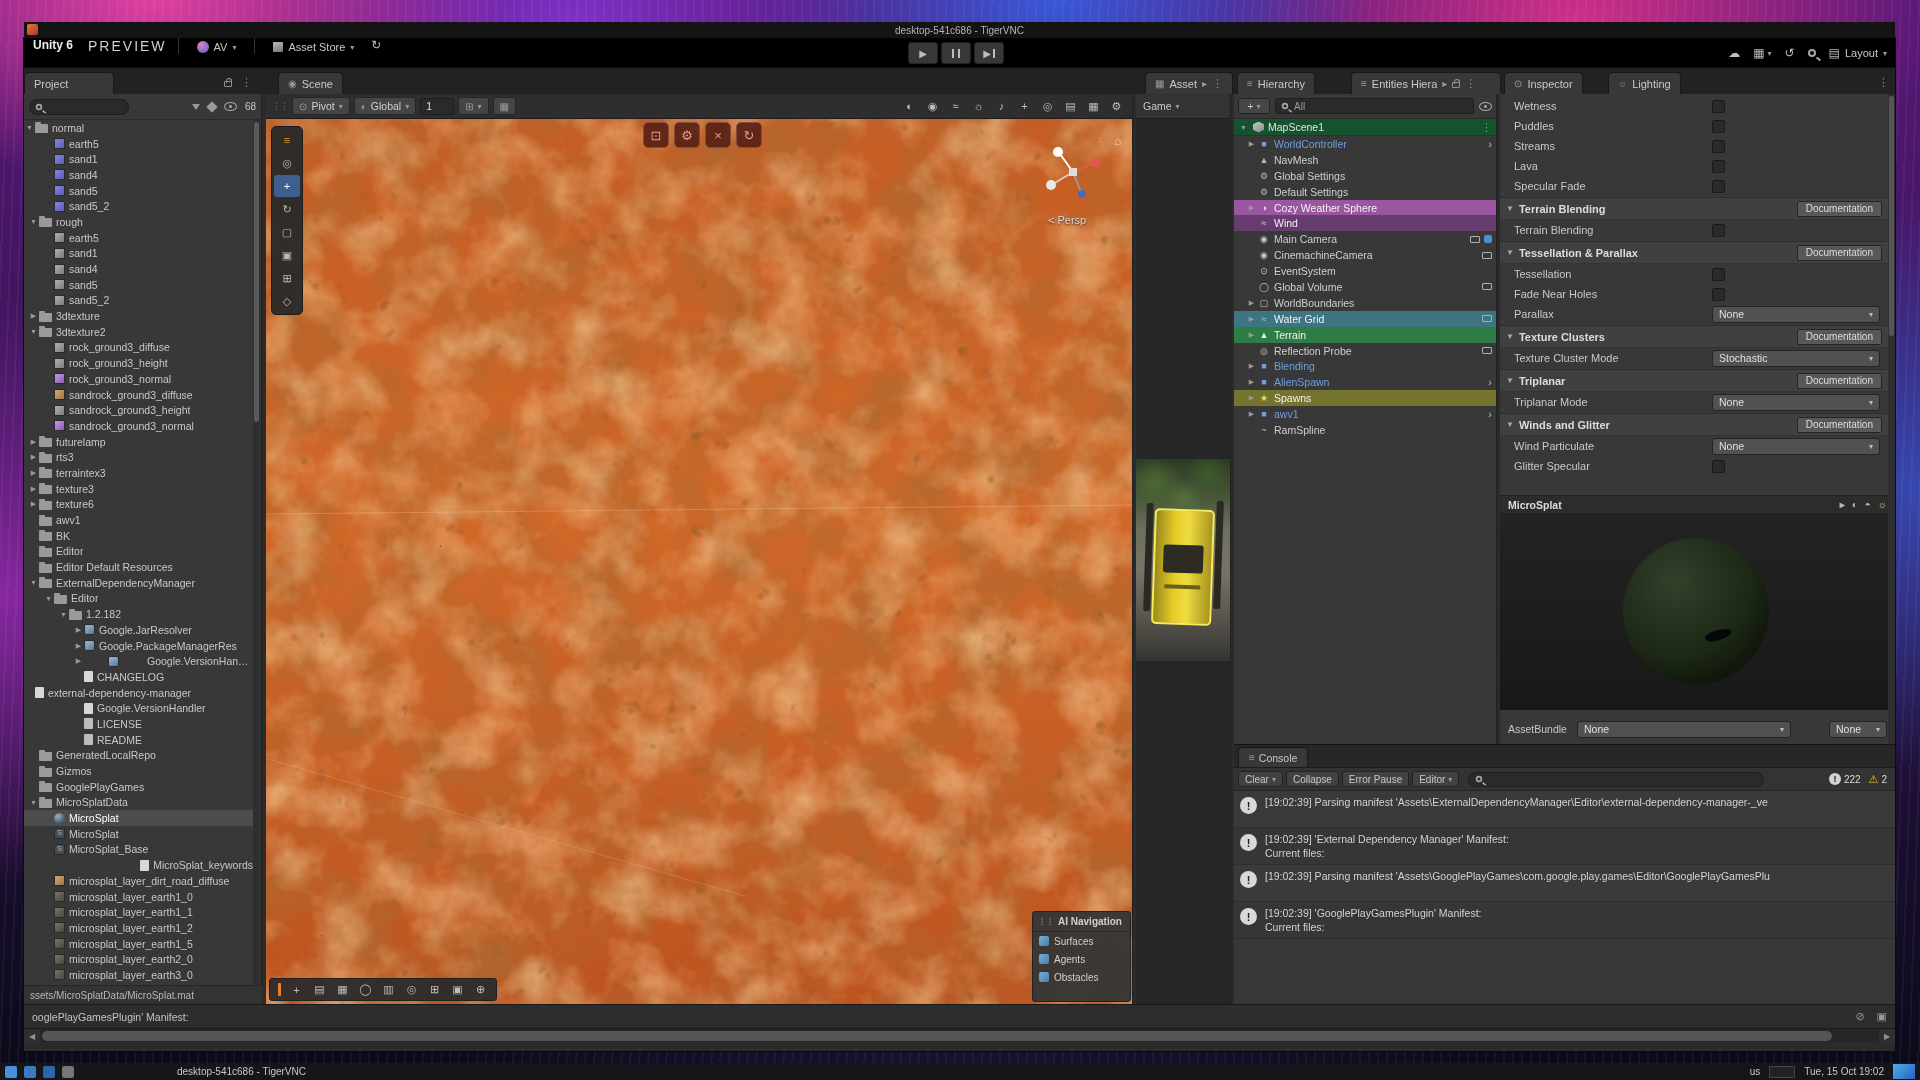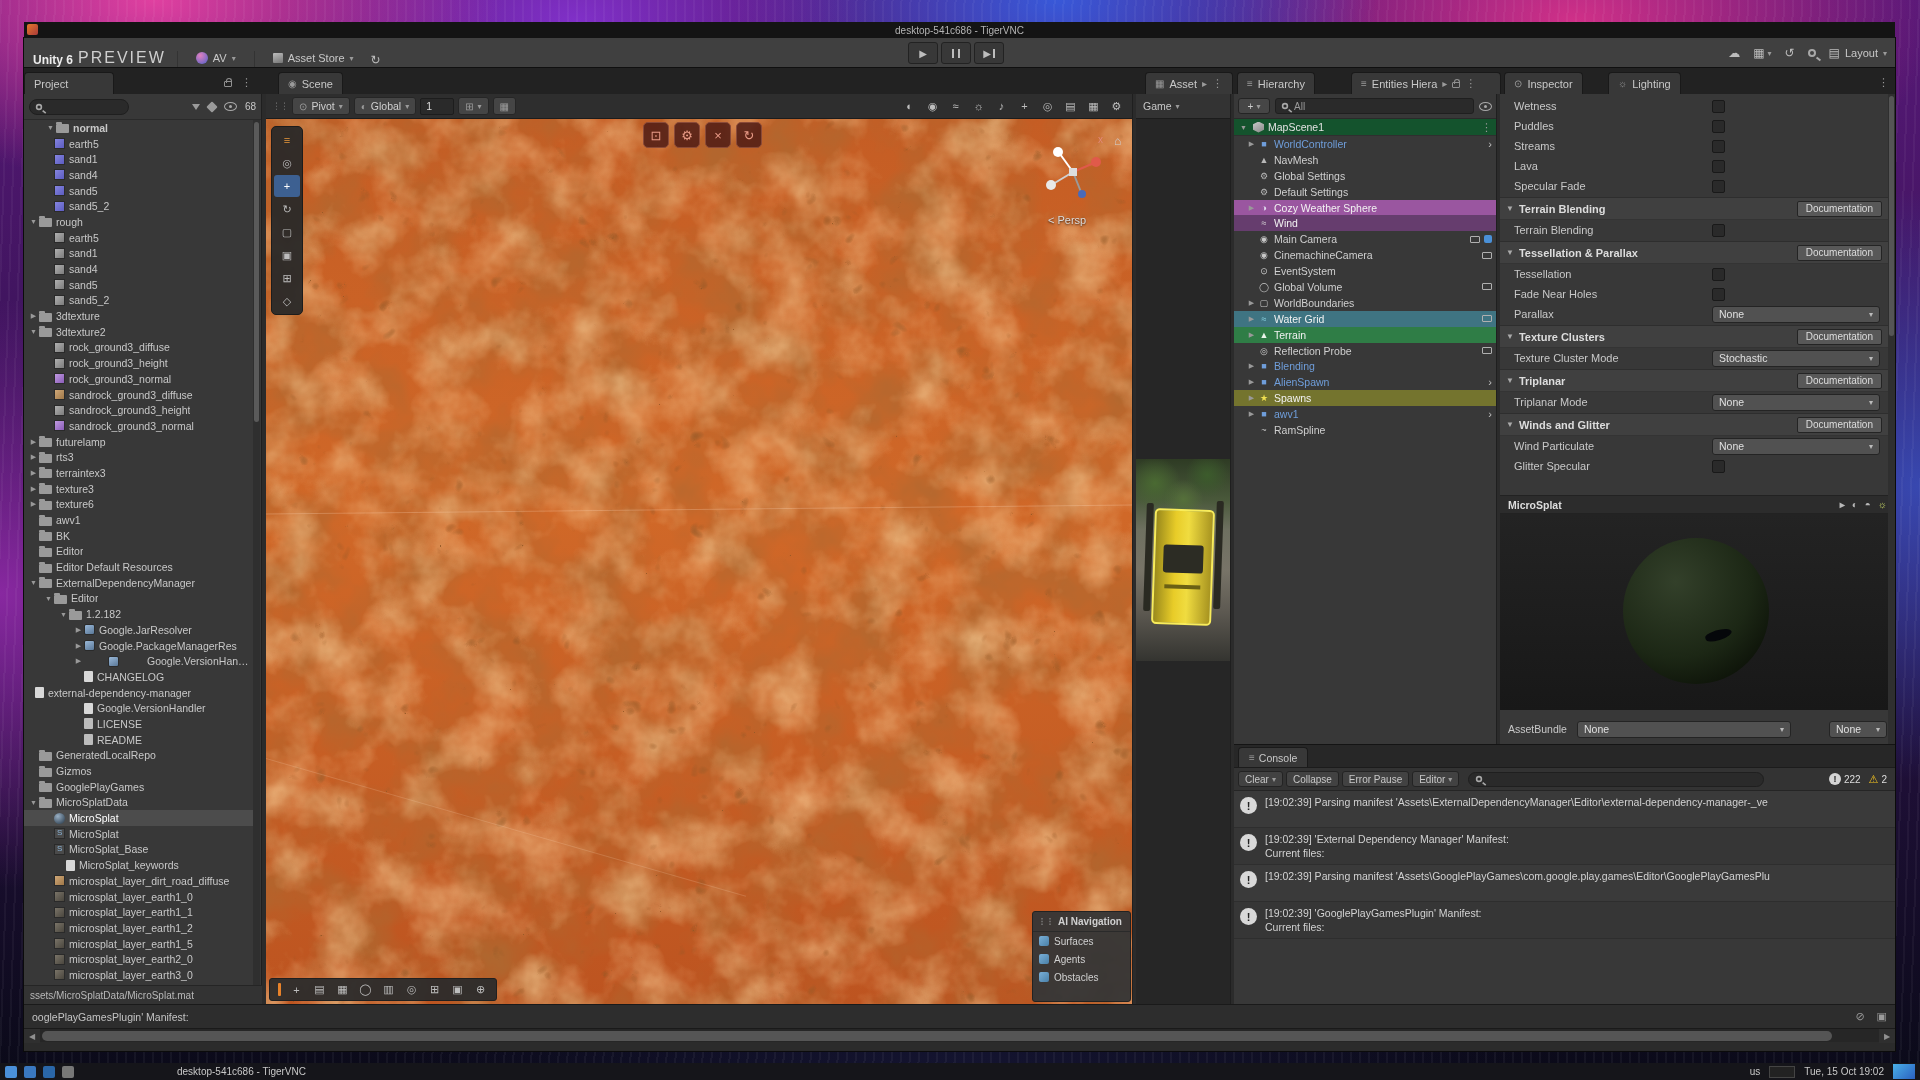--- a/index.html
+++ b/index.html
@@ -15,23 +15,23 @@
   radial-gradient(ellipse 700px 400px at 50% 100%,#141430 0%,rgba(20,20,48,0) 80%),
   linear-gradient(180deg,#581878 0%,#2a1248 55%,#0a0a18 100%)}
 .screen::before{content:"";position:absolute;inset:0;pointer-events:none;
  background:repeating-linear-gradient(92deg,rgba(255,255,255,.045) 0 2px,transparent 2px 9px)}
 
 .vnc-bar{position:absolute;left:24px;top:22px;width:1871px;height:16px;background:#141414;display:flex;align-items:center;justify-content:center;color:#b4b4b4;font-size:10px;z-index:3}
 .vnc-ico{position:absolute;left:3px;top:2px;width:11px;height:11px;background:linear-gradient(135deg,#e8792a,#a83a3a);border-radius:2px}
 
 .unity{position:absolute;left:24px;top:38px;width:1871px;height:1013px;background:#2b2b2b;outline:1px solid #0b0b0b;overflow:hidden;z-index:2}
 
-.mainbar{position:absolute;left:0;top:0;width:1871px;height:30px;background:#404040;border-bottom:1px solid #101010;display:flex;align-items:flex-end}
+.mainbar{position:absolute;left:0;top:0;width:1871px;height:30px;background:#000000;border-bottom:1px solid #101010;display:flex;align-items:flex-start}
 .brand{margin-left:9px;font-size:12px;font-weight:bold;color:#ededed}
-.brand-suffix{margin-left:5px;font-size:16px;letter-spacing:2px;color:#cfcfcf}
+.brand-suffix{margin-left:15px;font-size:14px;letter-spacing:2px;color:#cfcfcf}
 .tb-sep{width:1px;height:16px;background:#333;margin:0 11px}
 .tb-dd{display:flex;align-items:center;gap:5px;color:#c8c8c8;font-size:11px;padding:3px 7px;border-radius:3px}
 .av-ico{width:12px;height:12px;border-radius:50%;background:radial-gradient(circle at 35% 30%,#e080c0,#5060c8)}
 .cube-ico{width:10px;height:10px;background:linear-gradient(160deg,#bdbdbd,#757575);border-radius:1px}
 .caret{font-size:8px;color:#9a9a9a}
 .glyph{color:#bdbdbd;font-size:12px}
 .playgroup{position:absolute;left:884px;top:4px;display:flex;gap:3px}
 .pbtn{width:30px;height:22px;background:#383838;border:1px solid #222;border-radius:3px;display:flex;align-items:center;justify-content:center;color:#bdbdbd;font-size:10px;gap:2px}
 .pause-ico{width:8px;height:9px;border-left:2px solid #bdbdbd;border-right:2px solid #bdbdbd}
 .step-bar{width:2px;height:9px;background:#bdbdbd}
@@ -296,21 +296,21 @@
           <span class="mag mag-s"></span>
         </div>
         <div class="proj-icons">
           <span class="funnel"></span>
           <span class="tag-ico"></span>
           <span class="eye"></span>
           <span class="count">68</span>
         </div>
       </div>
       <div class="ptree">
-          <div class="prow" style="padding-left: 21px; font-weight: bold;">
+          <div class="prow" style="padding-left: 0;">
             <span class="arr">▼</span>
             <span class="fi fi-folder"></span>
             <span class="plabel">normal</span>
           </div>
           <div class="prow" style="padding-left: 19px;">
             <span class="arr"></span>
             <span class="fi fi-tex-blue"></span>
             <span class="plabel">earth5</span>
           </div>
           <div class="prow" style="padding-left: 19px;">
@@ -531,21 +531,21 @@
           <div class="prow" style="padding-left: 19px;">
             <span class="arr"></span>
             <span class="fi fi-shader"></span>
             <span class="plabel">MicroSplat</span>
           </div>
           <div class="prow" style="padding-left: 19px;">
             <span class="arr"></span>
             <span class="fi fi-shader"></span>
             <span class="plabel">MicroSplat_Base</span>
           </div>
-          <div class="prow" style="padding-left: 31px;">
+          <div class="prow" style="padding-left: 31px; justify-content: flex-end;">
             <span class="arr"></span>
             <span class="fi fi-doc"></span>
             <span class="plabel">MicroSplat_keywords</span>
           </div>
           <div class="prow" style="padding-left: 19px;">
             <span class="arr"></span>
             <span class="fi fi-tex-tan"></span>
             <span class="plabel">microsplat_layer_dirt_road_diffuse</span>
           </div>
           <div class="prow" style="padding-left: 19px;">

